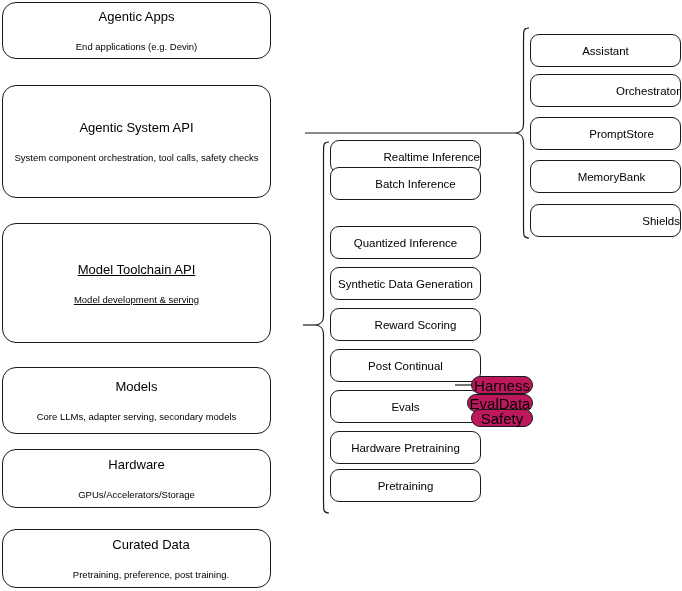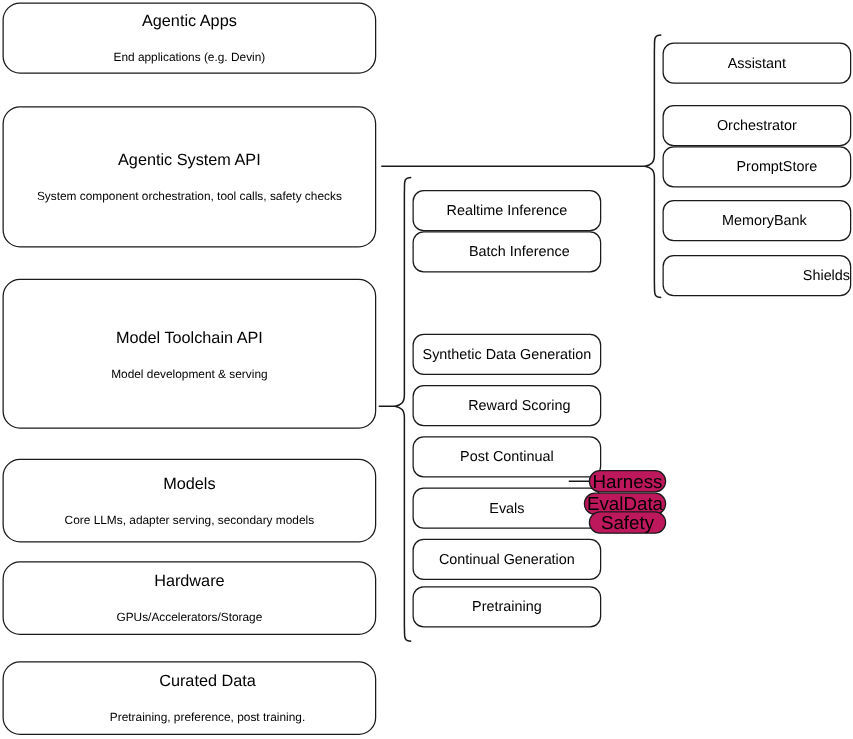--- a/index.html
+++ b/index.html
@@ -32,21 +32,21 @@
     flex-direction: column;
     align-items: center;
     justify-content: center;
     text-align: center;
   }
 
   
   .layer {
     border-radius: 14px;
     left: 2px;
-    width: 299px;
+    width: 269px;
     gap: 12px;
   }
   .layer .title {
     font-size: 13px;
     line-height: 17px;
     color: #000;
   }
   .layer .subtitle {
     font-size: 9.5px;
     line-height: 13px;
@@ -139,79 +139,82 @@
   <div class="node layer" style="top:2px; height:57px;">
     <div class="title">Agentic Apps</div>
     <div class="subtitle">End applications (e.g. Devin)</div>
   </div>
 
   <div class="node layer" style="top:85px; height:113px;">
     <div class="title">Agentic System API</div>
     <div class="subtitle">System component orchestration, tool calls, safety checks</div>
   </div>
 
-  <div class="node layer" style="top:223px; height:120px;">
+  <div class="node layer" style="top:223px; height:120px;text-decoration:underline;">
     <div class="title">Model Toolchain API</div>
     <div class="subtitle">Model development &amp; serving</div>
   </div>
 
   <div class="node layer" style="top:367px; height:67px;">
     <div class="title">Models</div>
     <div class="subtitle">Core LLMs, adapter serving, secondary models</div>
   </div>
 
   <div class="node layer" style="top:449px; height:59px;">
     <div class="title">Hardware</div>
     <div class="subtitle">GPUs/Accelerators/Storage</div>
   </div>
 
   <div class="node layer" style="top:529px; height:59px;padding-left:29px;">
     <div class="title">Curated Data</div>
     <div class="subtitle">Pretraining, preference, post training.</div>
   </div>
 
-  <div class="node capability" style="top:152px;">
+  <div class="node capability" style="top:140px;align-items:flex-end;">
     <span>Realtime Inference</span>
   </div>
-  <div class="node capability" style="top:185px;padding-left:20px;">
+  <div class="node capability" style="top:167px;padding-left:20px;">
     <span>Batch Inference</span>
+  </div>
+  <div class="node capability" style="top:226px;">
+    <span>Quantized Inference</span>
   </div>
   <div class="node capability" style="top:267px;">
     <span>Synthetic Data Generation</span>
   </div>
   <div class="node capability" style="top:308px;padding-left:20px;">
     <span>Reward Scoring</span>
   </div>
   <div class="node capability" style="top:349px;">
     <span>Post Continual</span>
   </div>
   <div class="node capability" style="top:390px;">
     <span>Evals</span>
   </div>
   <div class="node capability" style="top:431px;">
-    <span>Continual Generation</span>
+    <span>Hardware Pretraining</span>
   </div>
   <div class="node capability" style="top:469px;">
     <span>Pretraining</span>
   </div>
 
   <div class="pill" style="left:471px; top:376px; width:62px;">
     <span>Harness</span>
   </div>
   <div class="pill" style="left:467px; top:394px; width:66px;text-align:right;">
     <span>EvalData</span>
   </div>
   <div class="pill" style="left:471px; top:409px; width:62px;">
     <span>Safety</span>
   </div>
 
   <div class="node component" style="top:34px;">
     <span>Assistant</span>
   </div>
-  <div class="node component" style="top:84px;">
+  <div class="node component" style="top:74px;align-items:flex-end;">
     <span>Orchestrator</span>
   </div>
   <div class="node component" style="top:117px;padding-left:32px;">
     <span>PromptStore</span>
   </div>
   <div class="node component" style="top:160px;padding-left:12px;">
     <span>MemoryBank</span>
   </div>
   <div class="node component" style="top:204px;align-items:flex-end;">
     <span>Shields</span>

